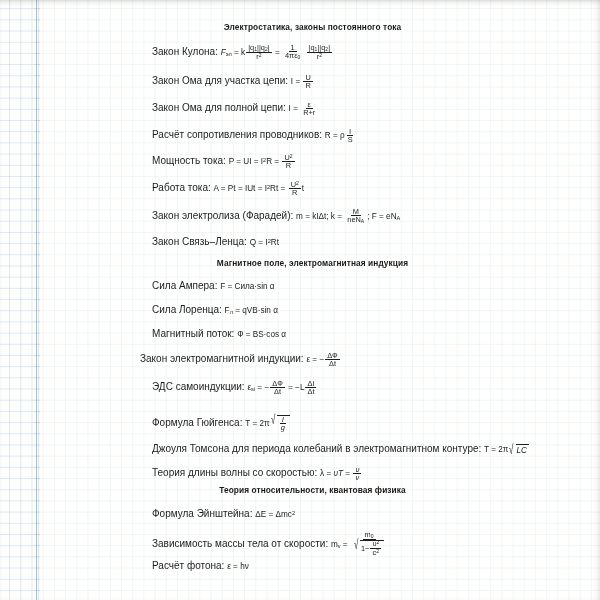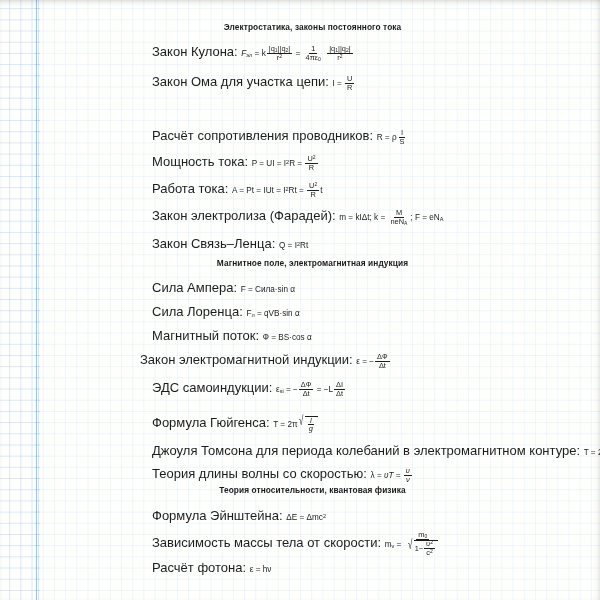--- a/index.html
+++ b/index.html
@@ -78,21 +78,21 @@
     color: #1a1a1a;
     letter-spacing: 0.1px;
   }
 
   .formula-line {
     font-size: 8.2px;
     color: #1c1c1c;
     white-space: nowrap;
   }
 
-  .lbl { font-size: 13px; }
+  .lbl { font-size: 10px; }
 
   
   .eq { font-style: italic; }
   .frac {
     display: inline-flex;
     flex-direction: column;
     align-items: center;
     vertical-align: middle;
     font-size: 7.4px;
     line-height: 1.05;
@@ -165,20 +165,29 @@
   <div class="row formula-line" style="left:152px; top:74px;">
     <span class="lbl">Закон Ома для участка цепи: </span>
     <span>
       I = <span class="frac">
           <span class="num">U</span>
           <span class="den">R</span>
         </span>
     </span>
   </div>
 
+  <div class="row formula-line" style="left:152px; top:101px;">
+    <span class="lbl">Закон Ома для полной цепи: </span>
+    <span>
+      I = <span class="frac">
+          <span class="num">ε</span>
+          <span class="den">R+r</span>
+        </span>
+    </span>
+  </div>
 
   <div class="row formula-line" style="left:152px; top:128px;text-align:right;">
     <span class="lbl">Расчёт сопротивления проводников: </span>
     <span>
       R = ρ<span class="frac">
           <span class="num">l</span>
           <span class="den">S</span>
         </span>
     </span>
   </div>

